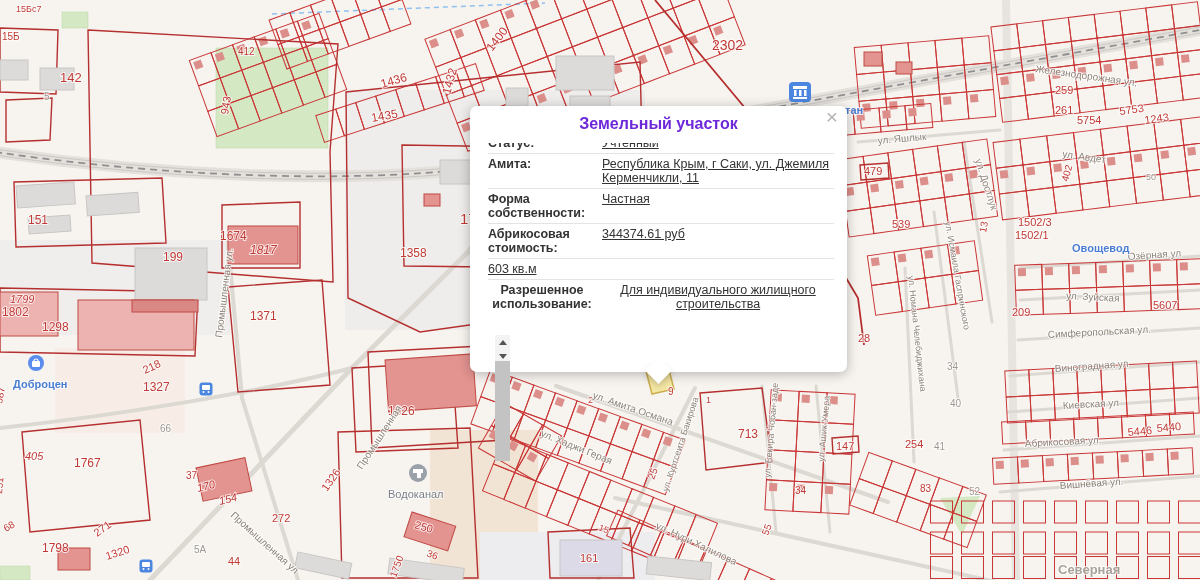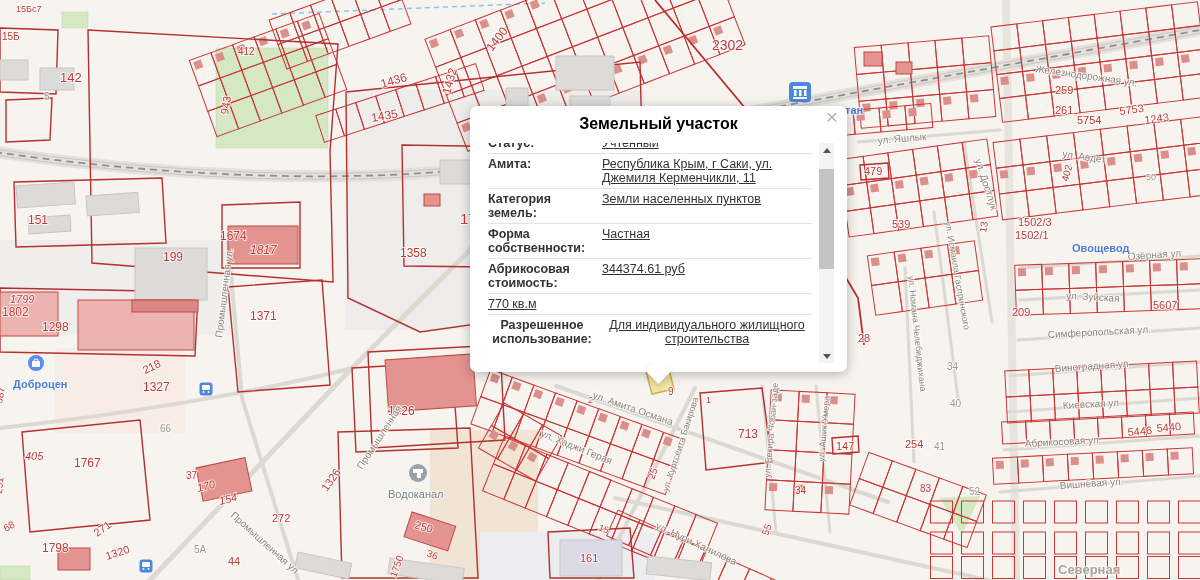--- a/index.html
+++ b/index.html
@@ -6,22 +6,22 @@
   .stage{position:relative;width:1200px;height:580px;overflow:hidden;background:#f7f4f0;
          font-family:"Liberation Sans",sans-serif;}
   svg{position:absolute;left:0;top:0;}
   svg text{paint-order:stroke;stroke:rgba(255,255,255,.75);stroke-width:2px;}
   .popup{position:absolute;left:470px;top:106px;width:377px;height:266px;background:#fff;
          border-radius:7px;box-shadow:0 2px 12px rgba(0,0,0,.28);color:#333;z-index:5;}
   .tail{position:absolute;bottom:-8px;left:50%;width:19px;height:19px;margin-left:-10px;
         background:#fff;transform:rotate(45deg);box-shadow:3px 3px 7px rgba(0,0,0,.15);}
   .close{position:absolute;top:0;right:9px;font-size:21px;line-height:22px;color:#b4b4b4;
          cursor:pointer;z-index:2;}
-  .title{text-align:center;font-size:16px;font-weight:bold;padding-top:9px;color:#000000;position:relative;z-index:1;}
-  .pbody{position:absolute;top:37px;left:18px;right:13px;bottom:9px;display:flex;background:#fff;z-index:1;}
+  .title{text-align:center;font-size:16px;font-weight:bold;padding-top:9px;color:#6d28d9;position:relative;z-index:1;}
+  .pbody{position:absolute;top:37px;left:18px;right:13px;bottom:9px;display:flex;background:#fff;z-index:1;flex-direction:column;}
   .rows-clip{flex:1;overflow:hidden;position:relative;}
   .rows{margin-top:-10px;}
   .prow{display:flex;border-bottom:1px solid #e4e4e4;padding:3px 0;}
   .prow:last-child{border-bottom:none;text-align:center;}
   .rl{width:108px;flex:none;font-weight:bold;font-size:12.5px;line-height:14px;padding-right:6px;}
   .rv{flex:1;font-size:12.5px;line-height:14px;text-decoration:underline;}
   .sb{width:15px;margin-left:7px;display:flex;flex-direction:column;align-items:center;}
   .sb-btn{width:15px;height:14px;flex:none;display:flex;align-items:center;justify-content:center;background:#f3f3f3;cursor:pointer;}
   .tri-up{width:0;height:0;border-left:4px solid transparent;border-right:4px solid transparent;border-bottom:5px solid #545454;}
   .tri-down{width:0;height:0;border-left:4px solid transparent;border-right:4px solid transparent;border-top:5px solid #545454;}
@@ -728,33 +728,29 @@
         <div class="rows" id="rows">
             <div class="prow">
               <div class="rl">Статус:</div>
               <div class="rv">Учтенный</div>
             </div>
             <div class="prow">
               <div class="rl">Амита:</div>
               <div class="rv">Республика Крым, г Саки, ул. Джемиля Керменчикли, 11</div>
             </div>
             <div class="prow">
-              <div class="rl">Категория земель:</div>
-              <div class="rv">Земли населенных пунктов</div>
-            </div>
-            <div class="prow">
               <div class="rl">Форма собственности:</div>
               <div class="rv">Частная</div>
             </div>
             <div class="prow">
               <div class="rl">Абрикосовая стоимость:</div>
               <div class="rv">344374.61 руб</div>
             </div>
             <div class="prow">
-              <div class="rv">770 кв.м</div>
+              <div class="rv">603 кв.м</div>
             </div>
             <div class="prow">
               <div class="rl">Разрешенное использование:</div>
               <div class="rv">Для индивидуального жилищного строительства</div>
             </div>
           </div>
       </div>
       <div class="sb">
         <div class="sb-btn">
             <span class="tri-up"></span>

